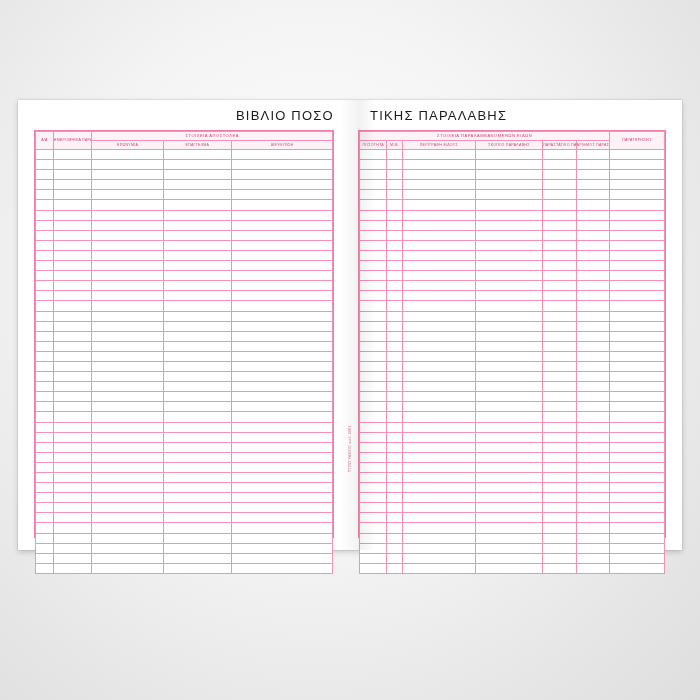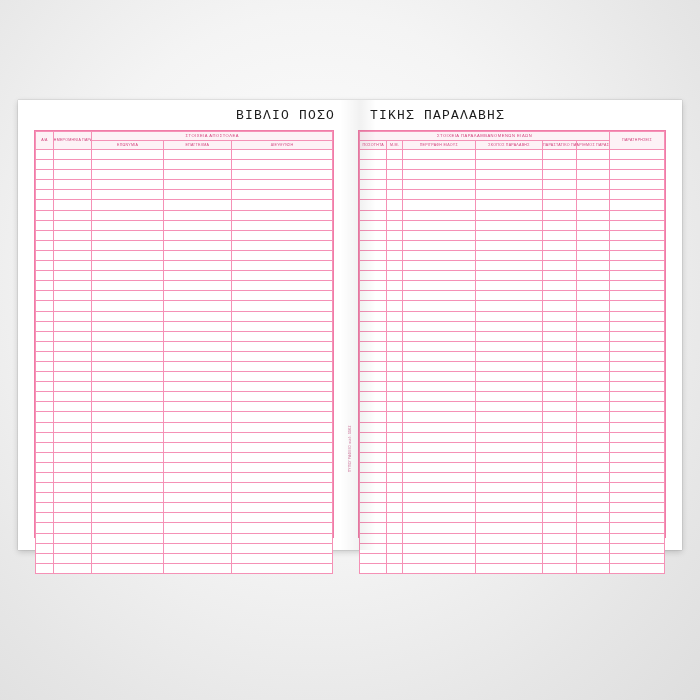--- a/index.html
+++ b/index.html
@@ -36,21 +36,21 @@
     top: 0;
     width: 36px;
     height: 100%;
     background: linear-gradient(to right, rgba(0,0,0,0.00) 0%, rgba(0,0,0,0.045) 45%, rgba(0,0,0,0.055) 55%, rgba(0,0,0,0.00) 100%);
     pointer-events: none;
   }
 
   .title {
     position: absolute;
     top: 8px;
-    font-family: Liberation Mono, monospace;
+    font-family: Liberation Sans, sans-serif;
     font-size: 13px;
     letter-spacing: 1.2px;
     color: #1b1b1b;
     white-space: nowrap;
   }
   #title-left  { left: 218px; }
   #title-right { left: 352px; }
 
   
   .sheet {

